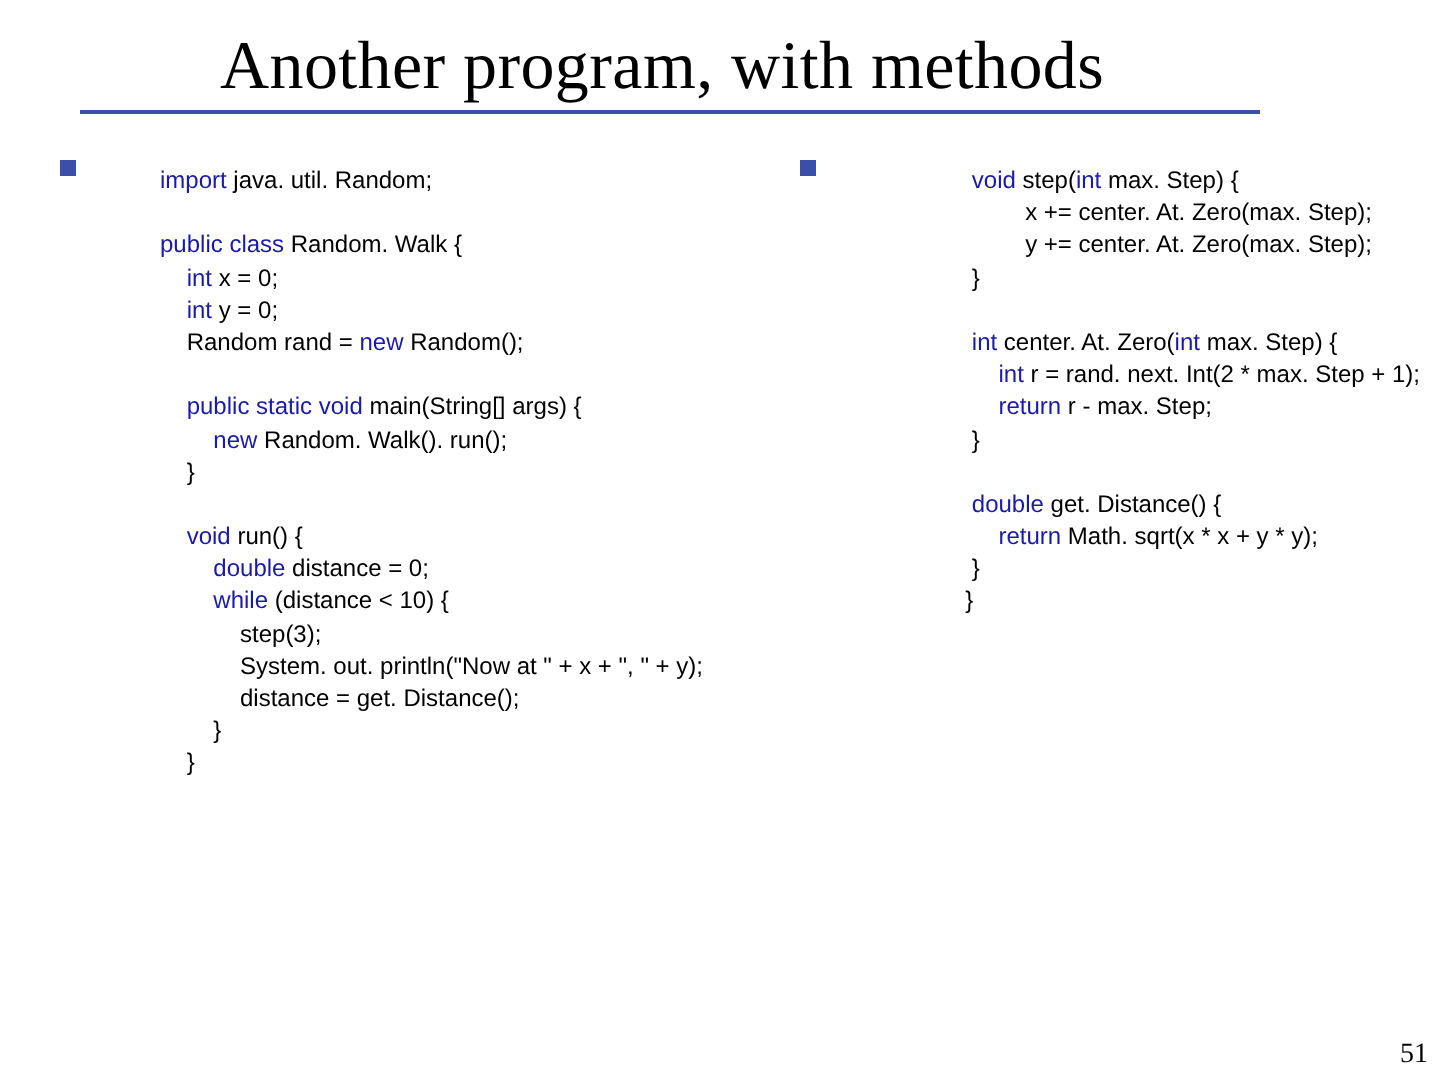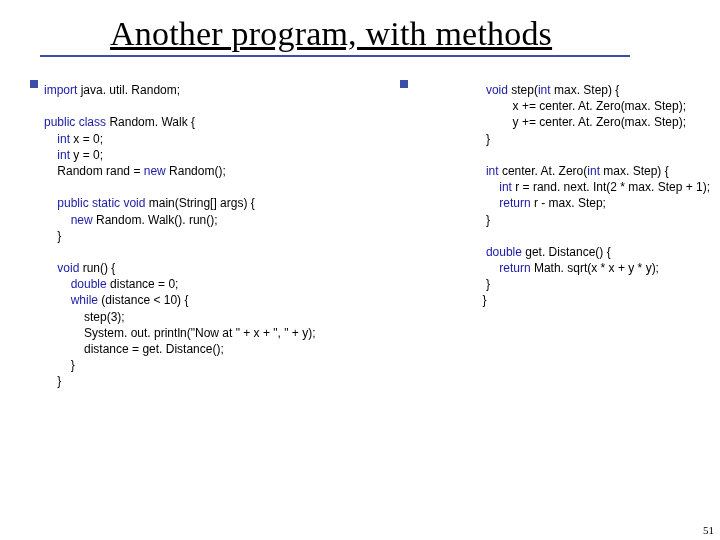--- a/index.html
+++ b/index.html
@@ -10,21 +10,20 @@
     background: #fff;
     font-family: "Tahoma", "Verdana", sans-serif;
     overflow: hidden;
     position: relative;
   }
   .title-wrap {
     position: absolute;
     top: 15px;
     left: 110px;
     right: 44px;
-    text-decoration: underline;
   }
   .title {
     font-family: "Times New Roman", Times, serif;
     font-size: 34px;
     font-weight: 400;
     color: #000;
     letter-spacing: 0.2px;
   }
   .underline {
     height: 2px;
@@ -59,27 +58,28 @@
   }
   .col-right {
     flex: 1;
     display: flex;
     justify-content: space-between;
   }
   .code {
     white-space: pre;
     font-family: "Tahoma", "Verdana", sans-serif;
     font-size: 12px;
+    margin-left: 36px;
   }
   .kw { color: #1a1aa8; }
   .page-num {
     position: absolute;
     right: 6px;
     bottom: 4px;
-    font-size: 11px;
+    font-size: 14px;
     font-family: "Times New Roman", serif;
     color: #000;
   }
 </style>
 </head>
 <body>
 
 <div class="title-wrap">
   <div class="title">Another program, with methods</div>
   <div class="underline"></div>

